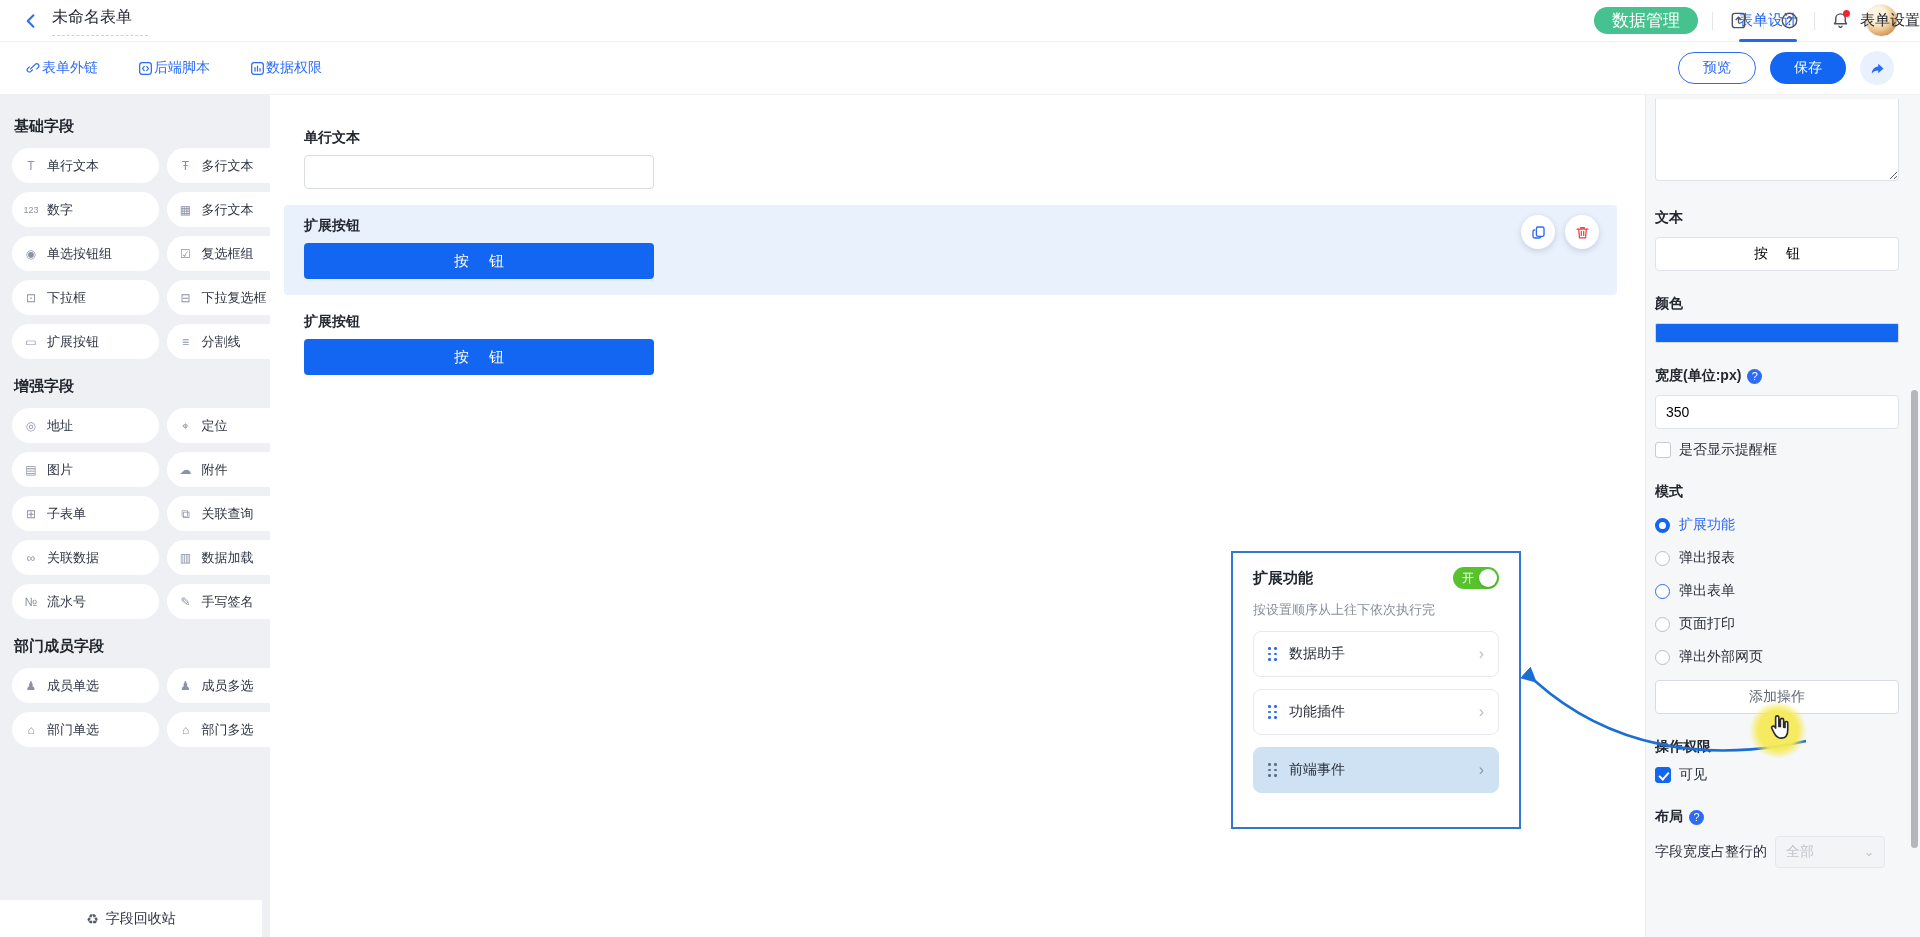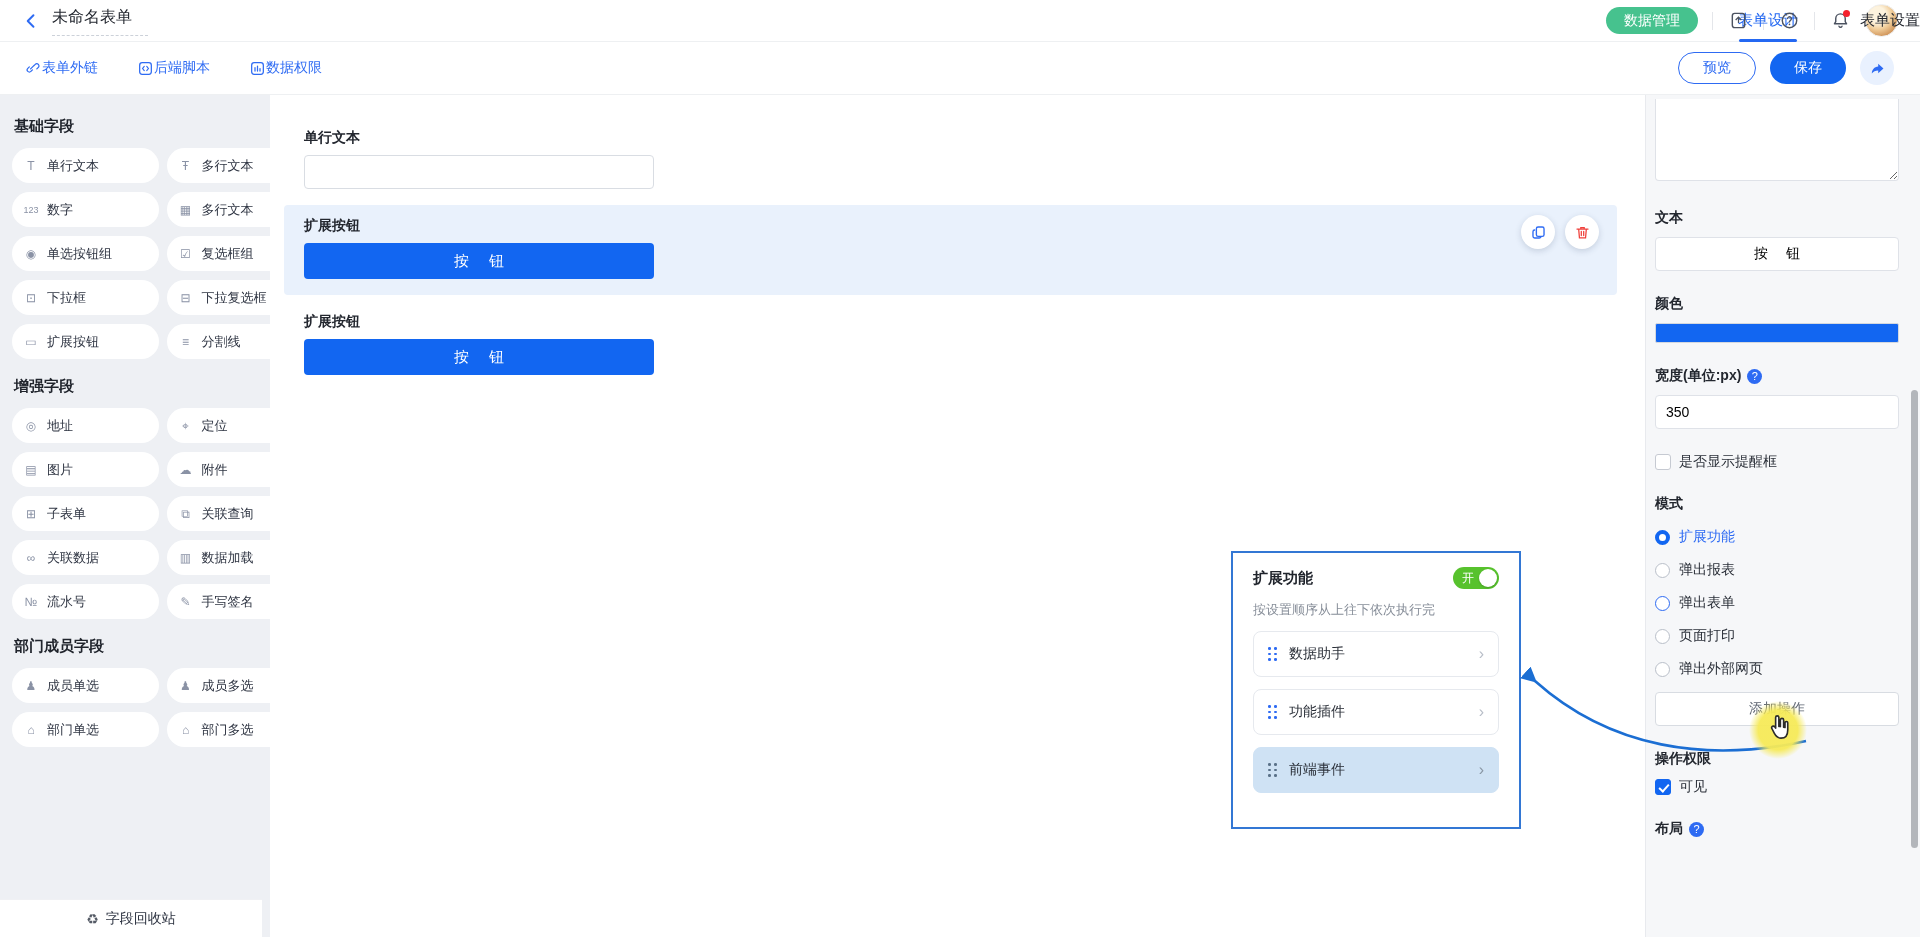--- a/index.html
+++ b/index.html
@@ -10,21 +10,21 @@
   
   .header { position:absolute; left:0; top:0; width:1920px; height:42px; background:#fff;
             border-bottom:1px solid #eef0f2; display:flex; align-items:center; padding:0 22px; z-index:3; }
   .back-btn { display:flex; align-items:center; cursor:pointer; margin-right:12px; }
   .form-title { font-size:16px; color:#23272f; padding:2px 16px 7px 0; border-bottom:1px dashed #ccd1d9; }
   .header-tabs { position:absolute; left:0; right:0; top:0; height:42px; display:flex; justify-content:flex-end; gap:62px; align-items:center; pointer-events:none; }
   .htab { position:relative; font-size:15px; color:#23272f; height:42px; line-height:40px; pointer-events:auto; cursor:pointer; }
   .htab.active { color:#2468f2; }
   .htab.active .tab-bar { position:absolute; left:50%; transform:translateX(-50%); bottom:0; width:58px; height:3px; border-radius:2px; background:#2468f2; }
   .header-right { margin-left:auto; display:flex; align-items:center; gap:14px; }
-  .pill-green { background:#46c28e; color:#fff; font-size:14px; height:27px; padding:0 18px; border-radius:15px;
+  .pill-green { background:#46c28e; color:#fff; font-size:17px; height:27px; padding:0 18px; border-radius:15px;
                 display:flex; align-items:center; cursor:pointer; }
   .vsep { width:1px; height:18px; background:#e4e6ea; }
   .hicon { width:22px; height:22px; display:flex; align-items:center; justify-content:center; position:relative; cursor:pointer; }
   .bell-dot { position:absolute; right:1px; top:0; width:7px; height:7px; border-radius:50%; background:#f5222d; }
   .avatar { width:33px; height:33px; border-radius:50%; cursor:pointer;
             background:radial-gradient(circle at 38% 32%, #fdf3de 0 28%, #f0cd9a 50%, #cf9257 78%, #a96a33); border:1px solid #eee; }
 
   
   .subbar { position:absolute; left:0; top:42px; width:1920px; height:53px; background:#fff;
             border-bottom:1px solid #eef0f2; display:flex; align-items:center; padding:0 26px; z-index:3; }
@@ -89,21 +89,21 @@
   .rp-tab.active .tab-bar { position:absolute; bottom:0; left:50%; transform:translateX(-50%); width:58px; height:3px; border-radius:2px; background:#2468f2; }
   .rp-body { padding:4px 21px 0 9px; }
   .rp-textarea { width:100%; height:82px; background:#fff; border:1px solid #dfe2e8; border-top:none; border-radius:0 0 4px 4px; }
   .rp-label { font-size:14px; font-weight:700; color:#23272f; margin:24px 0 10px; display:flex; align-items:center; gap:6px; }
   .help-dot { width:15px; height:15px; border-radius:50%; background:#2e6bf3; color:#fff; font-size:11px; font-weight:400;
               display:inline-flex; align-items:center; justify-content:center; cursor:pointer; }
   .rp-input { width:100%; height:34px; background:#fff; border:1px solid #dfe2e8; border-radius:4px; font-size:14px; padding:0 10px;
               font-family:"Liberation Sans", sans-serif; }
   .rp-input.center { text-align:center; word-spacing:14px; }
   .color-swatch { width:100%; height:20px; border:1px solid #d4d8df; border-radius:2px; cursor:pointer; }
-  .check-row { display:flex; align-items:center; gap:8px; margin-top:24px; font-size:14px; color:#2a2f38; cursor:pointer; }
+  .check-row { display:flex; align-items:center; gap:8px; margin-top:12px; font-size:14px; color:#2a2f38; cursor:pointer; }
   .cbox { width:16px; height:16px; border:1px solid #c6cad2; border-radius:3px; background:#fff; position:relative; }
   .cbox.checked { background:#1266f1; border-color:#1266f1; }
   .cbox.checked::after { content:""; position:absolute; left:5px; top:2px; width:4px; height:8px;
                          border:solid #fff; border-width:0 2px 2px 0; transform:rotate(42deg); }
   .radio-row { display:flex; align-items:center; gap:9px; margin-top:15px; font-size:14px; color:#2a2f38; cursor:pointer; }
   .rdo { width:15px; height:15px; border-radius:50%; background:#fff; border:1.5px solid #b9bfc9; }
   .rdo.sel { border:4.5px solid #1266f1; }
   .rdo.blue { border-color:#2e6bf3; }
   .radio-row.sel-label { color:#2e6bf3; }
   .add-action { margin-top:14px; width:100%; height:34px; background:#fff; border:1px solid #d8dce2; border-radius:4px;
@@ -447,20 +447,27 @@
       <div class="rp-label">操作权限</div>
       <div class="check-row" style="margin-top:4px">
         <span class="cbox checked"></span>
         <span>可见</span>
       </div>
 
       <div class="rp-label">
         <span>布局</span>
         <span class="help-dot">?</span>
       </div>
+      <div class="layout-row" style="margin-top:6px">
+        <span>字段宽度占整行的</span>
+        <div class="rp-select">
+          <span>全部</span>
+          <span style="font-size:12px">⌄</span>
+        </div>
+      </div>
     </div>
 
     <div class="scroll-thumb"></div>
   </div>
 
   <svg class="overlay-svg" width="1920" height="937" viewBox="0 0 1920 937">
     <defs>
       <marker id="ah" markerWidth="6" markerHeight="6" refX="1" refY="3" orient="auto">
         <path d="M6 0 L0 3 L6 6 z" fill="#1b6ed3"></path>
       </marker>

